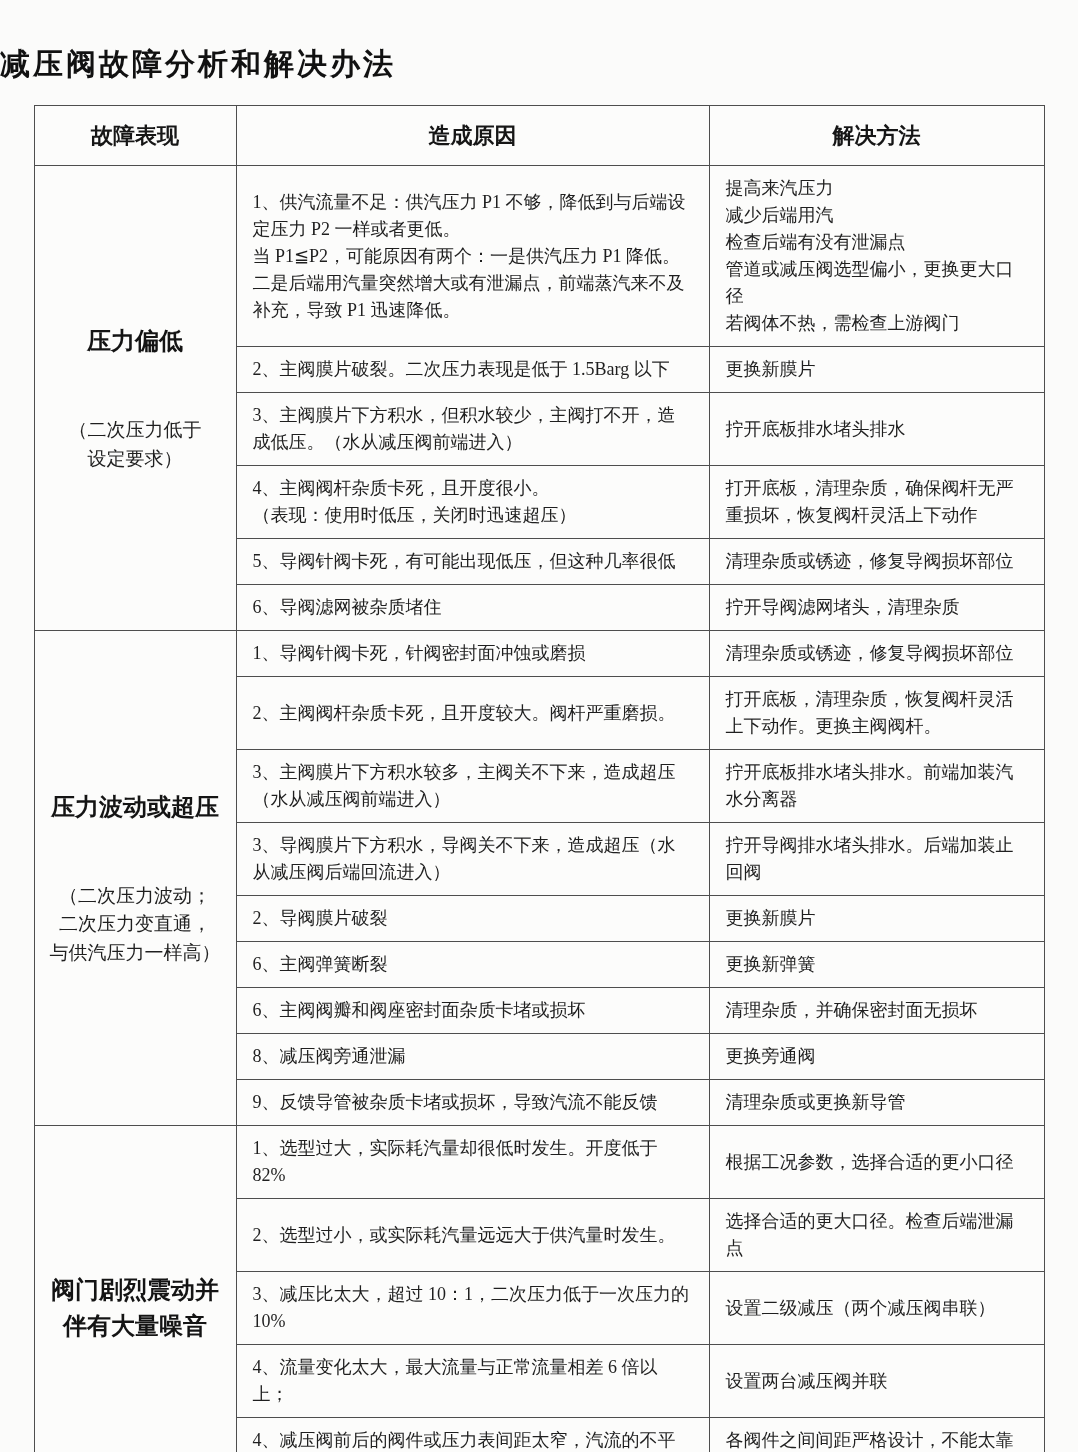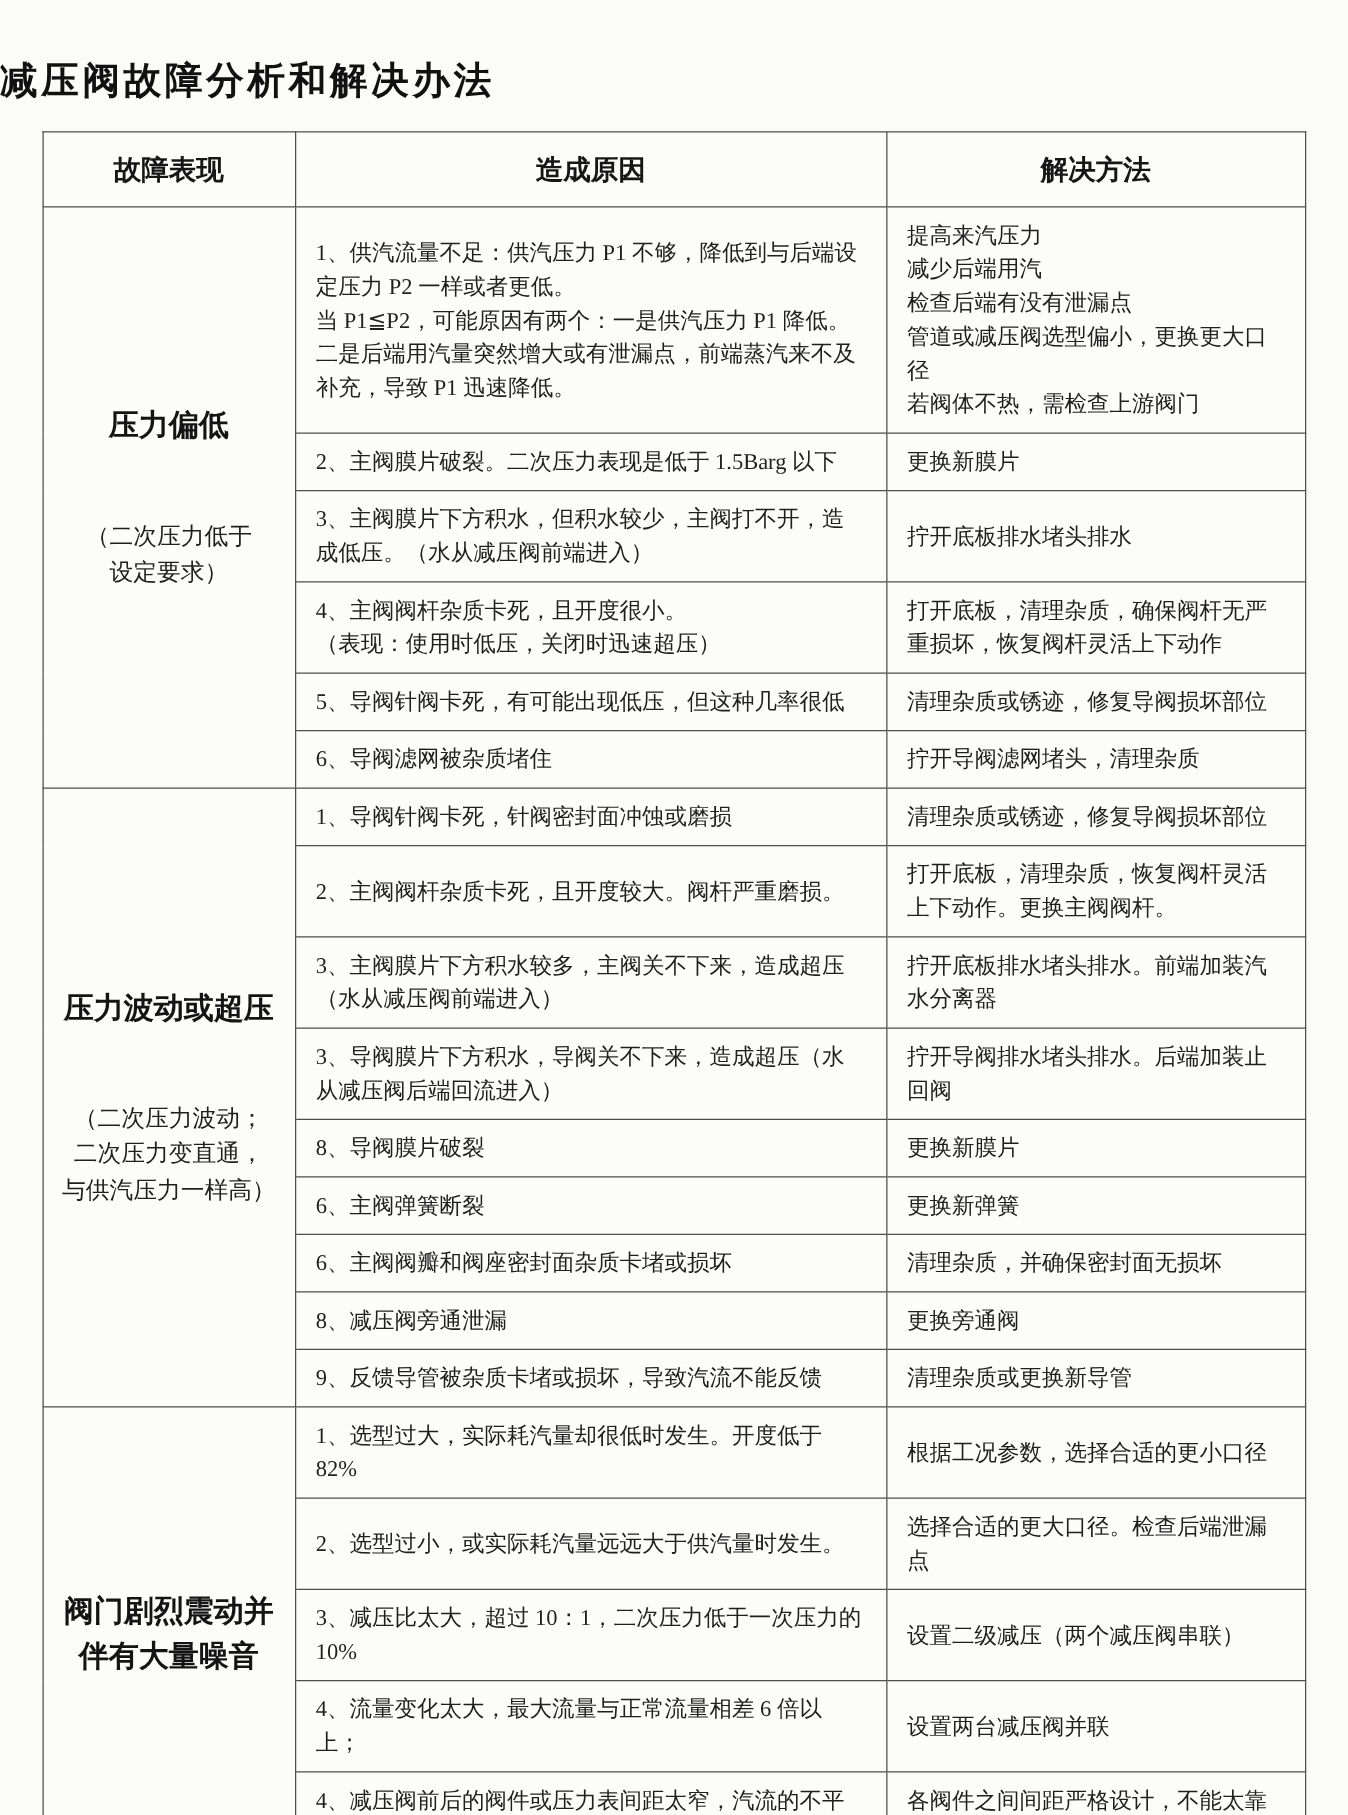--- a/index.html
+++ b/index.html
@@ -137,21 +137,21 @@
     </tr>
     <tr>
       <td class="cause">3、主阀膜片下方积水较多，主阀关不下来，造成超压（水从减压阀前端进入）</td>
       <td class="solution">拧开底板排水堵头排水。前端加装汽水分离器</td>
     </tr>
     <tr>
       <td class="cause">3、导阀膜片下方积水，导阀关不下来，造成超压（水从减压阀后端回流进入）</td>
       <td class="solution">拧开导阀排水堵头排水。后端加装止回阀</td>
     </tr>
     <tr>
-      <td class="cause">8、导阀膜片破裂</td>
+      <td class="cause">2、导阀膜片破裂</td>
       <td class="solution">更换新膜片</td>
     </tr>
     <tr>
       <td class="cause">6、主阀弹簧断裂</td>
       <td class="solution">更换新弹簧</td>
     </tr>
     <tr>
       <td class="cause">6、主阀阀瓣和阀座密封面杂质卡堵或损坏</td>
       <td class="solution">清理杂质，并确保密封面无损坏</td>
     </tr>

